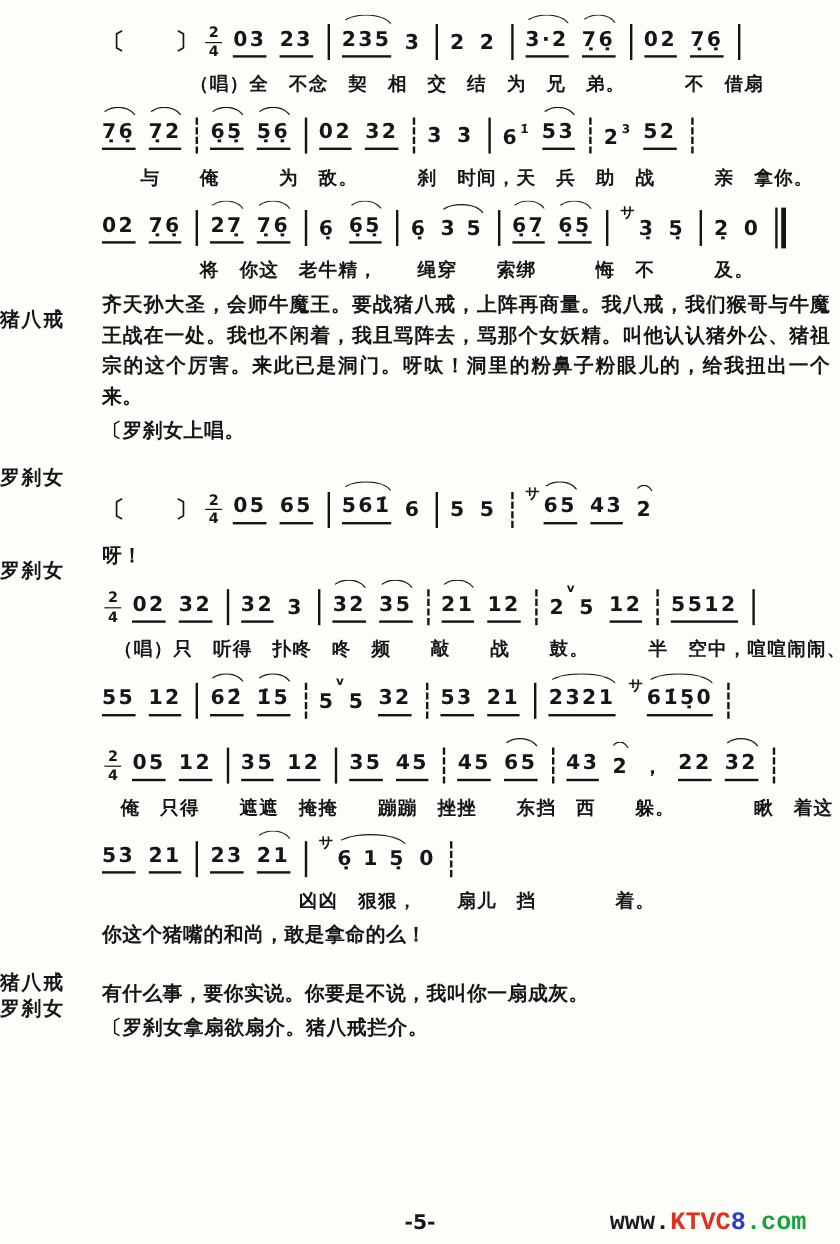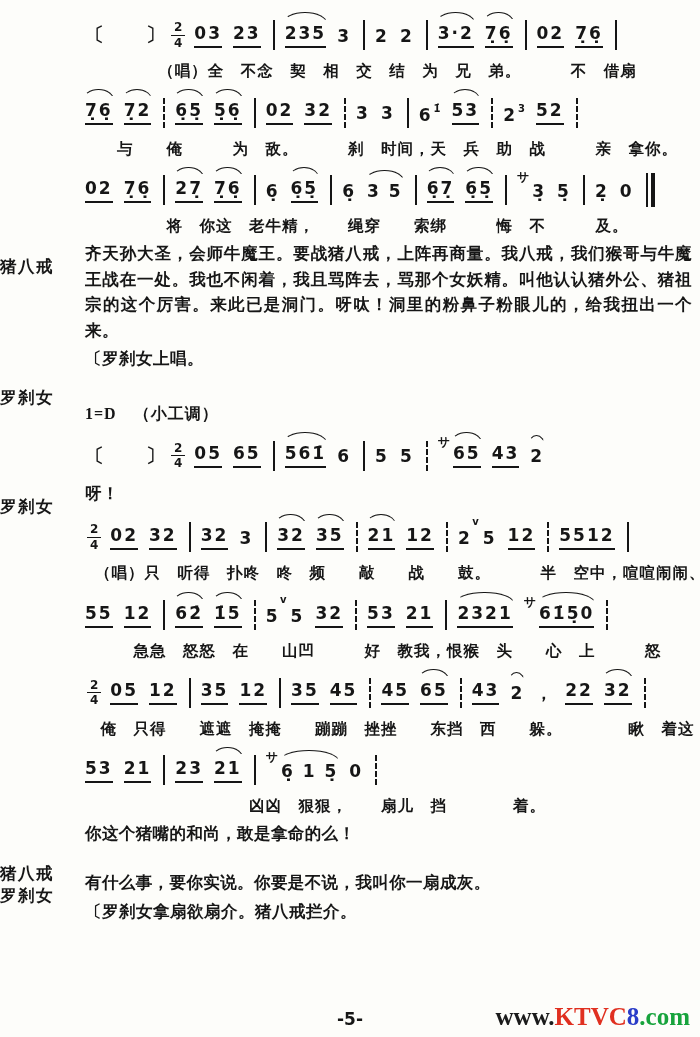--- a/index.html
+++ b/index.html
@@ -54,23 +54,23 @@
     font-size:16.5px;font-weight:bold;line-height:1.55;
     margin:1px 0;text-align:justify;white-space:normal;min-height:1.3em;
     letter-spacing:0.4px;
   }
   .speaker{position:absolute;left:0;top:1px;letter-spacing:1.5px;margin-top:12px;}
 
   
   .footer{position:absolute;left:0;right:0;bottom:6px;height:30px;}
   .page-num{position:absolute;left:0;right:0;bottom:2px;text-align:center;
             font-size:17px;font-weight:bold;font-family:"DejaVu Sans",sans-serif;}
-  .watermark{position:absolute;right:10px;bottom:0;
-             font-family:Liberation Serif, serif;font-weight:bold;
-             font-size:25px;letter-spacing:0;}
+  .watermark{position:absolute;right:28px;bottom:0;
+             font-family:Liberation Mono, monospace;font-weight:bold;
+             font-size:21px;letter-spacing:0;}
 </style>
 </head>
 <body>
 
 <div class="page">
   <div class="sheet">
       <div class="row music-row">
         <span class="brk">〔</span>
         <span class="gap"></span>
         <span class="brk">〕</span>
@@ -137,21 +137,20 @@
         <span class="note">5̣</span>
         <span class="bar"></span>
         <span class="note">2̣</span>
         <span class="note">0</span>
         <span class="bar end"></span>
       </div>
       <div class="row lyric-row">将　你这　老牛精，　　绳穿　　索绑　　　悔　不　　　及。</div>
       <div class="dialog-row"><span class="speaker">猪八戒</span><span class="dialog-text">齐天孙大圣，会师牛魔王。要战猪八戒，上阵再商量。我八戒，我们猴哥与牛魔王战在一处。我也不闲着，我且骂阵去，骂那个女妖精。叫他认认猪外公、猪祖宗的这个厉害。来此已是洞门。呀呔！洞里的粉鼻子粉眼儿的，给我扭出一个来。</span></div>
       <div class="row stage-row">〔罗刹女上唱。</div>
       <div class="dialog-row"><span class="speaker">罗刹女</span><span class="dialog-text"></span></div>
-      <div class="row key-row">1=D　（小工调）</div>
       <div class="row music-row">
         <span class="brk">〔</span>
         <span class="gap"></span>
         <span class="brk">〕</span>
         <span class="ts">
           <span class="t">2</span>
           <span class="b">4</span>
         </span>
         <span class="note u">05</span>
         <span class="note u">65</span>
@@ -205,21 +204,20 @@
         <span class="note u">32</span>
         <span class="bar dash"></span>
         <span class="note u">53</span>
         <span class="note u">21</span>
         <span class="bar"></span>
         <span class="note u slur">2321</span>
         <span class="orn">サ</span>
         <span class="note u slur">61̇5̣0</span>
         <span class="bar dash"></span>
       </div>
-      <div class="row lyric-row">急急　怒怒　在　　山凹　　　好　教我，恨猴　头　　心　上　　　怒</div>
       <div class="row music-row">
         <span class="ts">
           <span class="t">2</span>
           <span class="b">4</span>
         </span>
         <span class="note u">05</span>
         <span class="note u">12</span>
         <span class="bar"></span>
         <span class="note u">35</span>
         <span class="note u">12</span>

